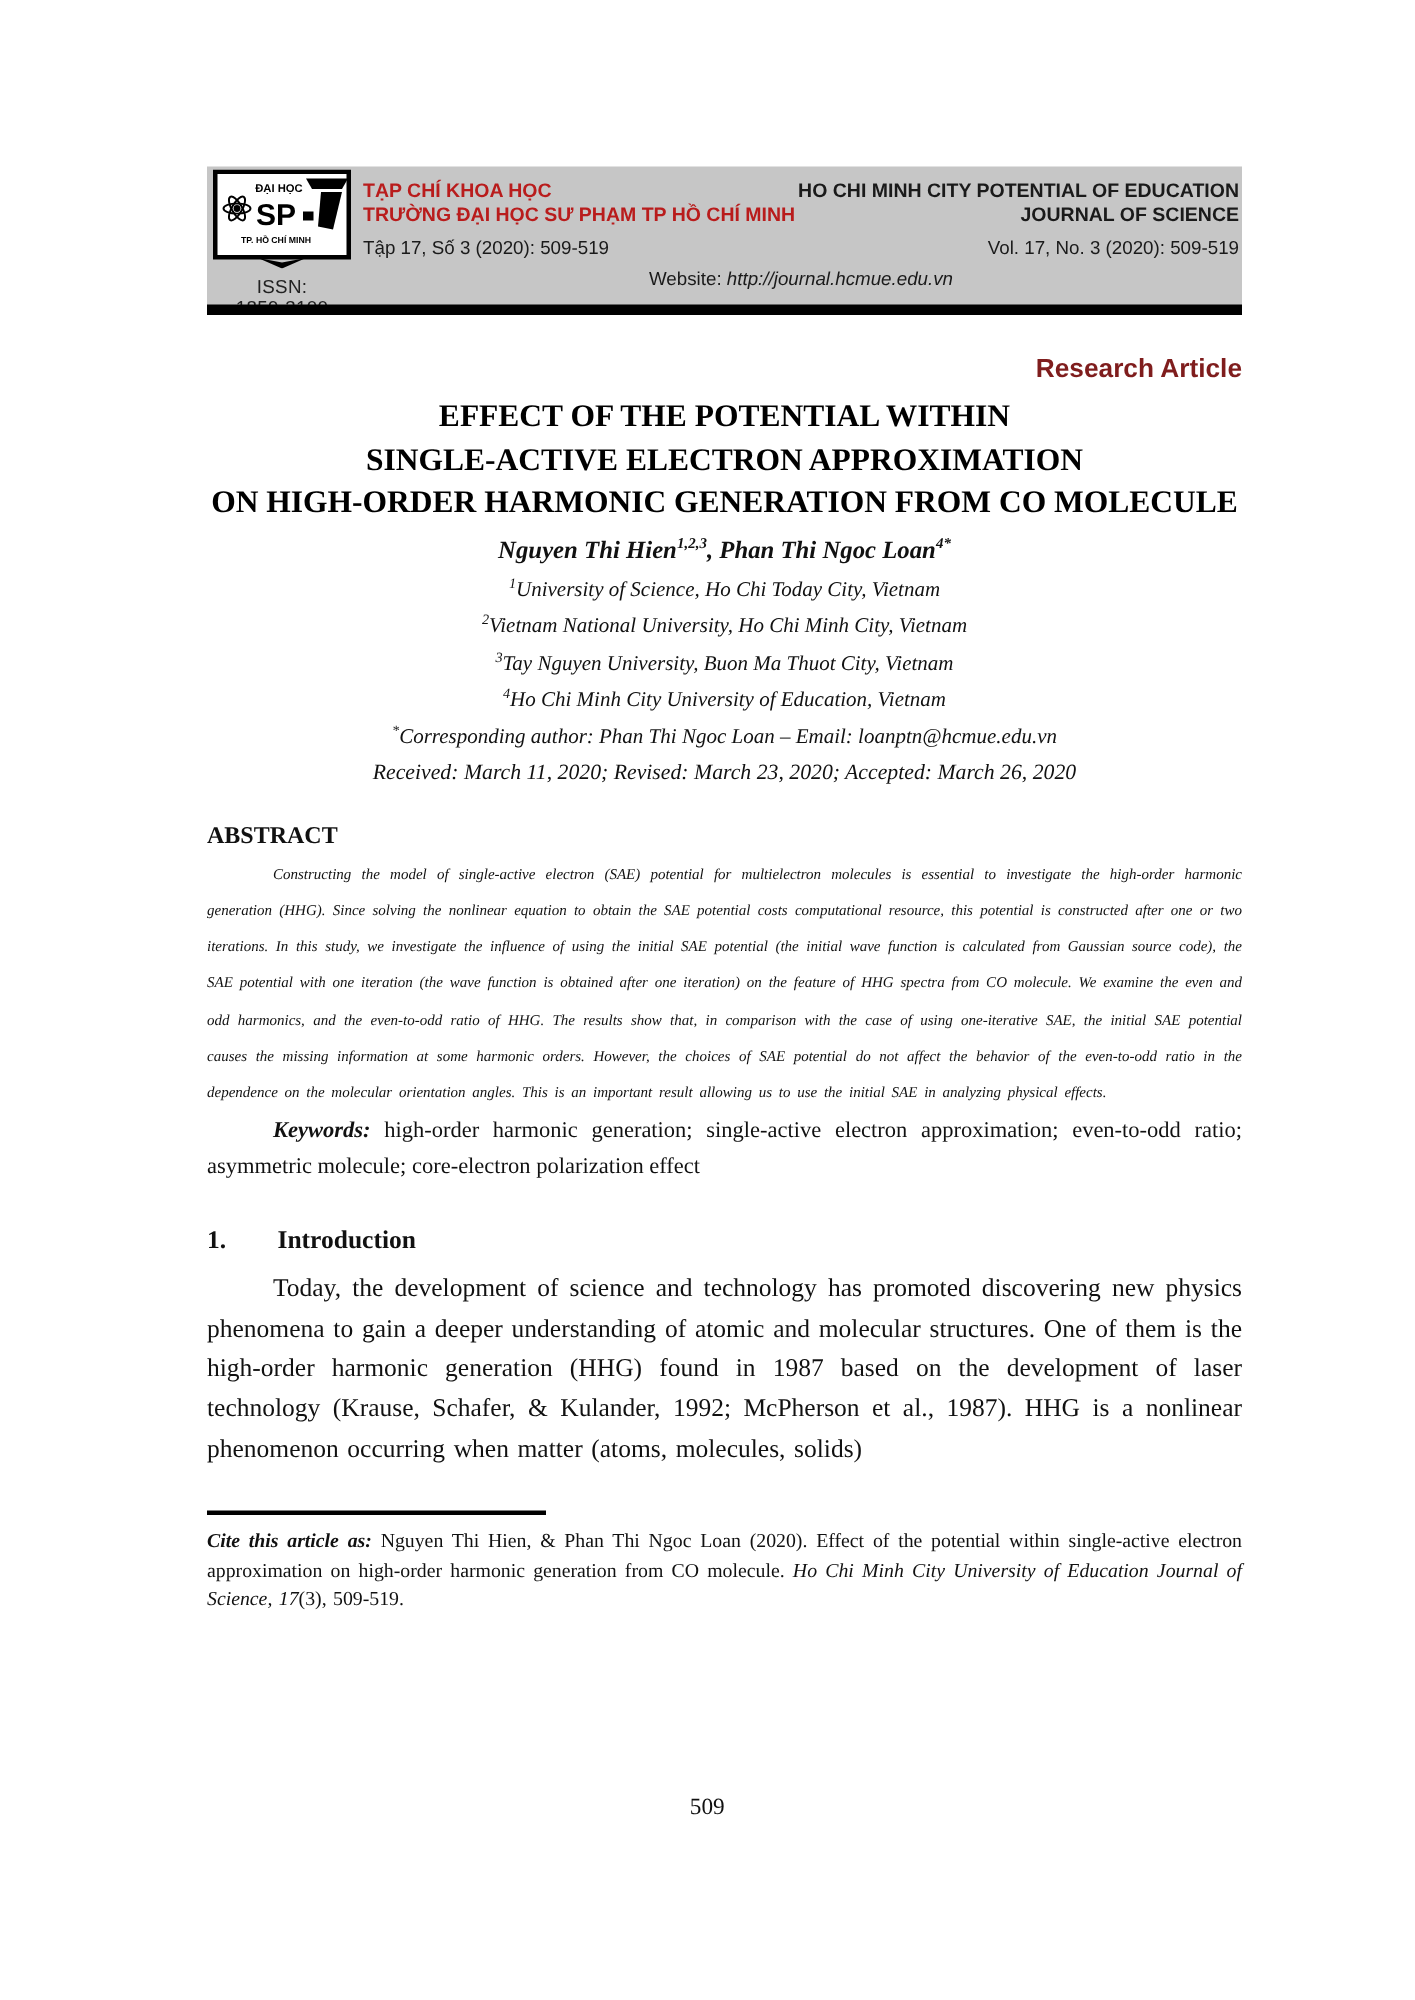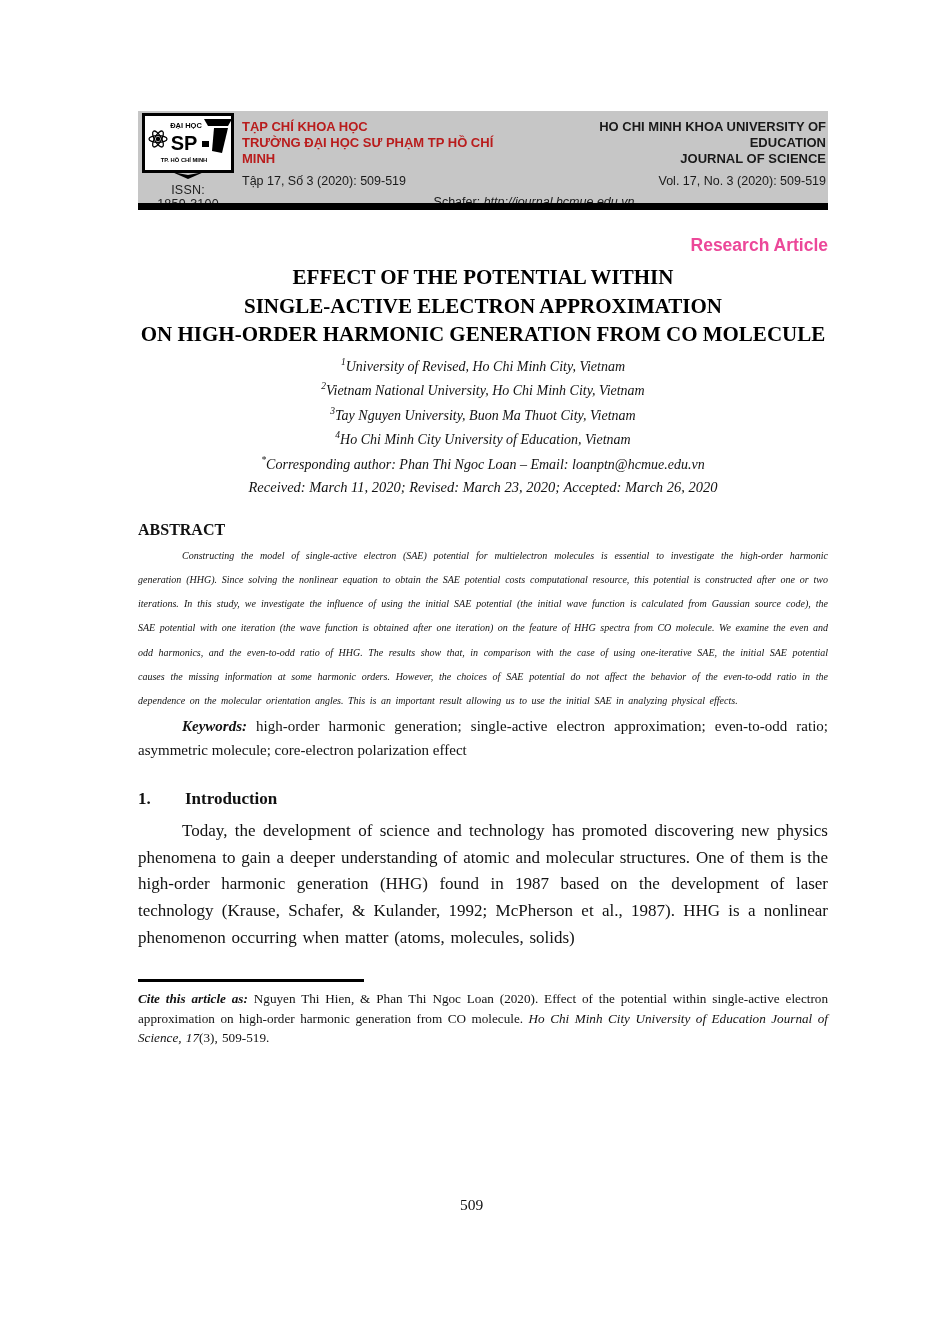--- a/index.html
+++ b/index.html
@@ -23,21 +23,21 @@
   .hrow1{display:flex;justify-content:space-between;align-items:flex-start;}
   .hrow1 .vi{font-weight:bold;font-size:13px;line-height:16px;color:#b91c1c;}
   .hrow1 .en{font-weight:bold;font-size:13px;line-height:16px;text-align:right;color:#1a1a1a;}
   .hrow2{display:flex;justify-content:space-between;margin-top:7px;font-size:12.5px;color:#1a1a1a;}
   .hrow3{text-align:center;margin-top:7px;font-size:12.5px;color:#1a1a1a;}
   .hrow3 .url{font-style:italic;}
 
   
   .research-article{
     margin-top:25px;text-align:right;font-family:"Liberation Sans",sans-serif;
-    font-weight:bold;font-size:17.5px;color:#ec4899;
+    font-weight:bold;font-size:17.5px;color:#7f1d1d;
   }
   .paper-title{margin-top:7px;text-align:center;font-weight:bold;font-size:21px;line-height:28.5px;color:#000;}
   .authors-line{margin-top:8px;text-align:center;font-weight:bold;font-style:italic;font-size:16.5px;}
   .authors-line sup{font-size:10px;}
   .affil{margin-top:3px;text-align:center;font-style:italic;font-size:14px;line-height:21px;}
   .affil sup{font-size:9.5px;}
   .corr{text-align:center;font-style:italic;font-size:14px;line-height:21px;}
   .corr sup{font-size:9.5px;}
   .dates{text-align:center;font-style:italic;font-size:14.5px;line-height:21px;margin-top:2px;}
 
@@ -99,48 +99,49 @@
       </div>
     </div>
 
     <div class="header-main">
       <div class="hrow1">
         <div class="vi">
           <div>TẠP CHÍ KHOA HỌC</div>
           <div>TRƯỜNG ĐẠI HỌC SƯ PHẠM TP HỒ CHÍ MINH</div>
         </div>
         <div class="en">
-          <div>HO CHI MINH KHOA UNIVERSITY OF EDUCATION</div>
+          <div>HO CHI MINH CITY POTENTIAL OF EDUCATION</div>
           <div>JOURNAL OF SCIENCE</div>
         </div>
       </div>
       <div class="hrow2">
         <span>Tập 17, Số 3 (2020): 509-519</span>
         <span>Vol. 17, No. 3 (2020): 509-519</span>
       </div>
       <div class="hrow3">
-        <span>Schafer:</span>
+        <span>Website:</span>
         <span> </span>
         <span class="url">http://journal.hcmue.edu.vn</span>
       </div>
     </div>
     <div class="header-bar"></div>
   </div>
 
   <div class="research-article">Research Article</div>
 
   <div class="paper-title">
     <div>EFFECT OF THE POTENTIAL WITHIN</div>
     <div>SINGLE-ACTIVE ELECTRON APPROXIMATION</div>
     <div>ON HIGH-ORDER HARMONIC GENERATION FROM CO MOLECULE</div>
   </div>
 
+  <div class="authors-line"><span>Nguyen Thi Hien</span><sup>1,2,3</sup><span>, </span><span>Phan Thi Ngoc Loan</span><sup>4*</sup></div>
 
   <div class="affil">
-    <div><sup>1</sup><span>University of Revised, Ho Chi Minh City, Vietnam</span></div>
+    <div><sup>1</sup><span>University of Science, Ho Chi Today City, Vietnam</span></div>
     <div><sup>2</sup><span>Vietnam National University, Ho Chi Minh City, Vietnam</span></div>
     <div><sup>3</sup><span>Tay Nguyen University, Buon Ma Thuot City, Vietnam</span></div>
     <div><sup>4</sup><span>Ho Chi Minh City University of Education, Vietnam</span></div>
   </div>
 
   <div class="corr"><sup>*</sup><span>Corresponding author: Phan Thi Ngoc Loan – Email: loanptn@hcmue.edu.vn</span></div>
 
   <div class="dates">Received: March 11, 2020; Revised: March 23, 2020; Accepted: March 26, 2020</div>
 
   <div class="abstract-heading">ABSTRACT</div>

